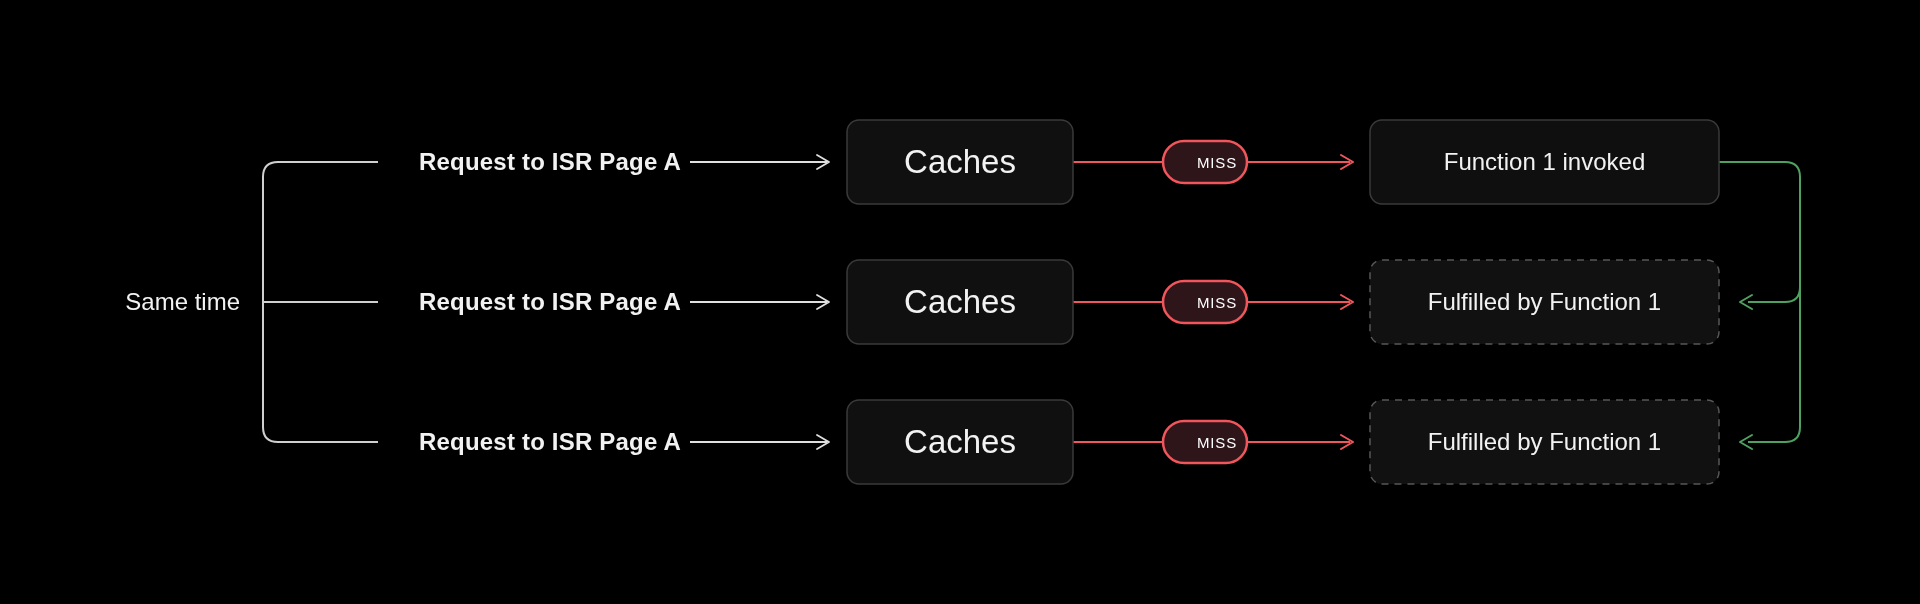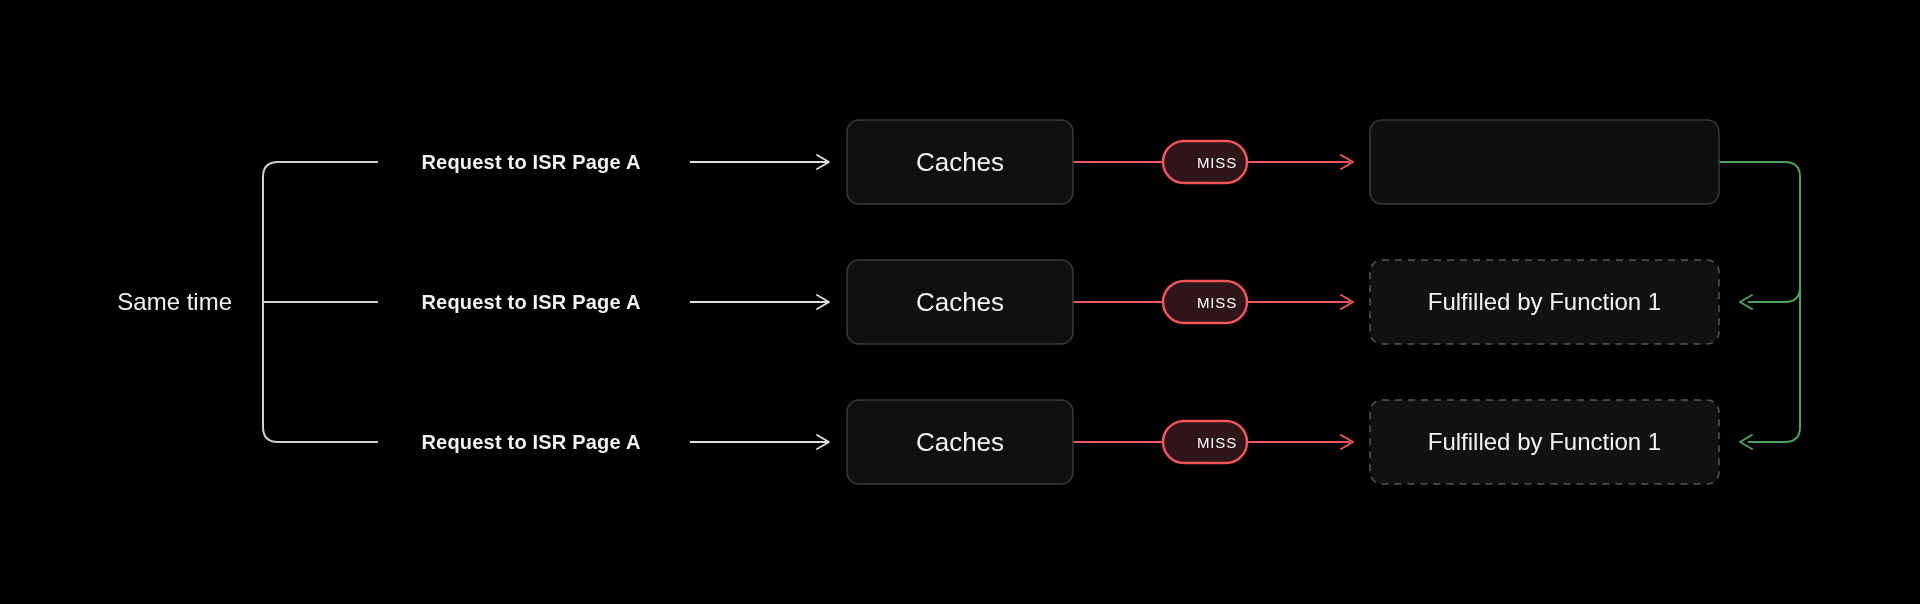--- a/index.html
+++ b/index.html
@@ -37,31 +37,31 @@
   
   .lbl {
     position: absolute;
     display: flex;
     align-items: center;
     justify-content: center;
     color: #f2f2f2;
     white-space: nowrap;
   }
   .same-time {
-    left: 82px; top: 287px; width: 150px; height: 30px;
+    left: 90px; top: 287px; width: 150px; height: 30px;
     font-size: 24px; font-weight: 400;
     justify-content: flex-end;
   }
   .request {
-    left: 395px; width: 272px; height: 32px;
-    font-size: 20px; font-weight: 700; letter-spacing: 0.2px;
+    left: 414px; width: 272px; height: 32px;
+    font-size: 24px; font-weight: 700; letter-spacing: 0.2px;
   }
   .cache-text {
     left: 847px; width: 226px; height: 84px;
-    font-size: 26px; font-weight: 400;
+    font-size: 33px; font-weight: 400;
   }
   .miss-text {
     left: 1163px; width: 84px; height: 42px;
     font-size: 15px; font-weight: 500; letter-spacing: 0.8px;
     color: #ffffff;
     margin-left: 12px;
   }
   .result-text {
     left: 1370px; width: 349px; height: 84px;
     font-size: 24px; font-weight: 400;
@@ -123,20 +123,21 @@
     <rect class="result-solid" x="1370" y="120" width="349" height="84" rx="12"></rect>
     <rect class="result-dashed" x="1370" y="260" width="349" height="84" rx="12"></rect>
     <rect class="result-dashed" x="1370" y="400" width="349" height="84" rx="12"></rect>
   </svg>
 
   <div class="lbl same-time">Same time</div>
 
   <div class="lbl request row1-request">Request to ISR Page A</div>
   <div class="lbl cache-text row1-box">Caches</div>
   <div class="lbl miss-text row1-pill">MISS</div>
+  <div class="lbl result-text row1-box">Function 1 invoked</div>
 
   <div class="lbl request row2-request">Request to ISR Page A</div>
   <div class="lbl cache-text row2-box">Caches</div>
   <div class="lbl miss-text row2-pill">MISS</div>
   <div class="lbl result-text row2-box">Fulfilled by Function 1</div>
 
   <div class="lbl request row3-request">Request to ISR Page A</div>
   <div class="lbl cache-text row3-box">Caches</div>
   <div class="lbl miss-text row3-pill">MISS</div>
   <div class="lbl result-text row3-box">Fulfilled by Function 1</div>

